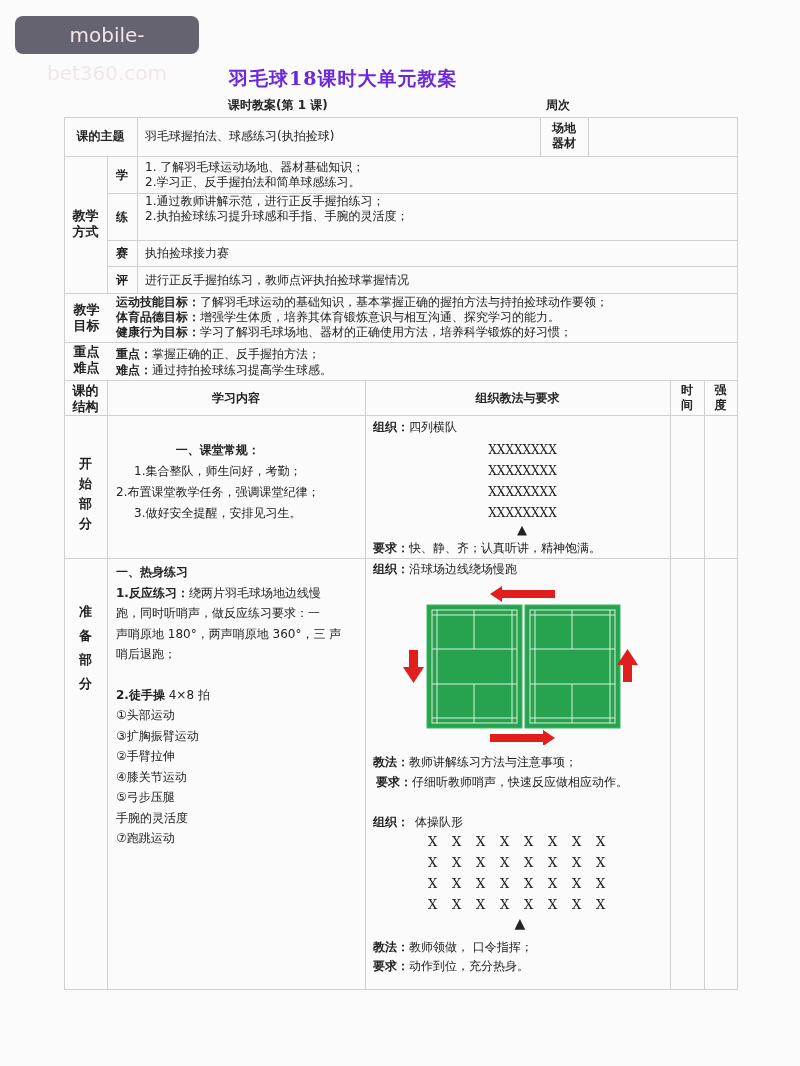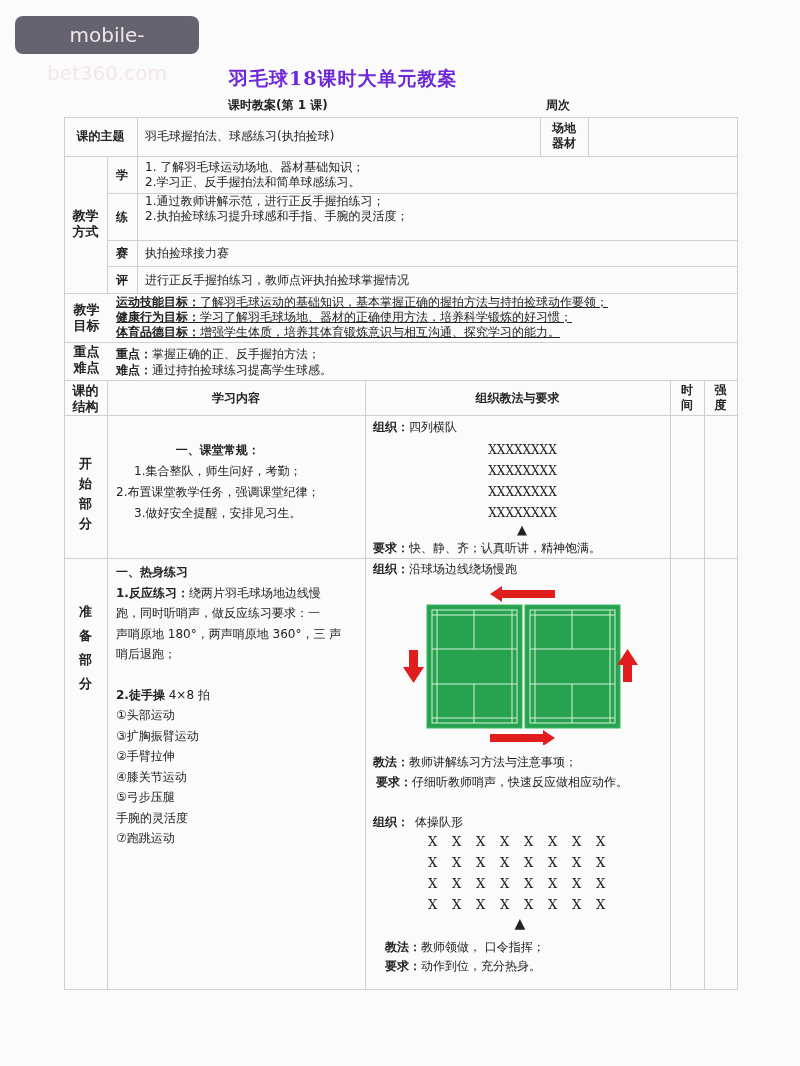--- a/index.html
+++ b/index.html
@@ -88,24 +88,24 @@
 </div>
 <div class="abs t12 bold center" style="left:107px; top:246px; width:30px;">赛</div>
 <div class="abs t12" style="left:145px; top:246px;">执拍捡球接力赛</div>
 <div class="abs t12 bold center" style="left:107px; top:273px; width:30px;">评</div>
 <div class="abs t12" style="left:145px; top:273px;">进行正反手握拍练习，教师点评执拍捡球掌握情况</div>
 
 <div class="abs t13 bold center" style="left:64px; top:302px; width:45px;">
   <div>教学</div>
   <div>目标</div>
 </div>
-<div class="abs t12" style="left:116px; top:295px;text-decoration:underline;">
+<div class="abs t12" style="left:116px; top:295px;">
   <div><span class="bold">运动技能目标：</span><span>了解羽毛球运动的基础知识，基本掌握正确的握拍方法与持拍捡球动作要领；</span></div>
+  <div><span class="bold">体育品德目标：</span><span>增强学生体质，培养其体育锻炼意识与相互沟通、探究学习的能力。</span></div>
   <div><span class="bold">健康行为目标：</span><span>学习了解羽毛球场地、器材的正确使用方法，培养科学锻炼的好习惯；</span></div>
-  <div><span class="bold">体育品德目标：</span><span>增强学生体质，培养其体育锻炼意识与相互沟通、探究学习的能力。</span></div>
 </div>
 
 <div class="abs t13 bold center" style="left:64px; top:344px; width:45px;">
   <div>重点</div>
   <div>难点</div>
 </div>
 <div class="abs t12" style="left:116px; top:346px; line-height:16px;">
   <div><span class="bold">重点：</span><span>掌握正确的正、反手握拍方法；</span></div>
   <div><span class="bold">难点：</span><span>通过持拍捡球练习提高学生球感。</span></div>
 </div>
@@ -270,16 +270,16 @@
       <span>X</span>
       <span>X</span>
       <span>X</span>
       <span>X</span>
       <span>X</span>
       <span>X</span>
   </div>
 </div>
 <div class="abs center" style="left:508px; top:915px; width:24px; font-size:14px;">▲</div>
 
-<div class="abs t12" style="left:373px; top:938px; line-height:19px;margin-left:12px;">
+<div class="abs t12" style="left:373px; top:938px; line-height:19px;">
   <div><span class="bold">教法：</span><span>教师领做， 口令指挥；</span></div>
   <div><span class="bold">要求：</span><span>动作到位，充分热身。</span></div>
 </div>
 
 </body></html>

